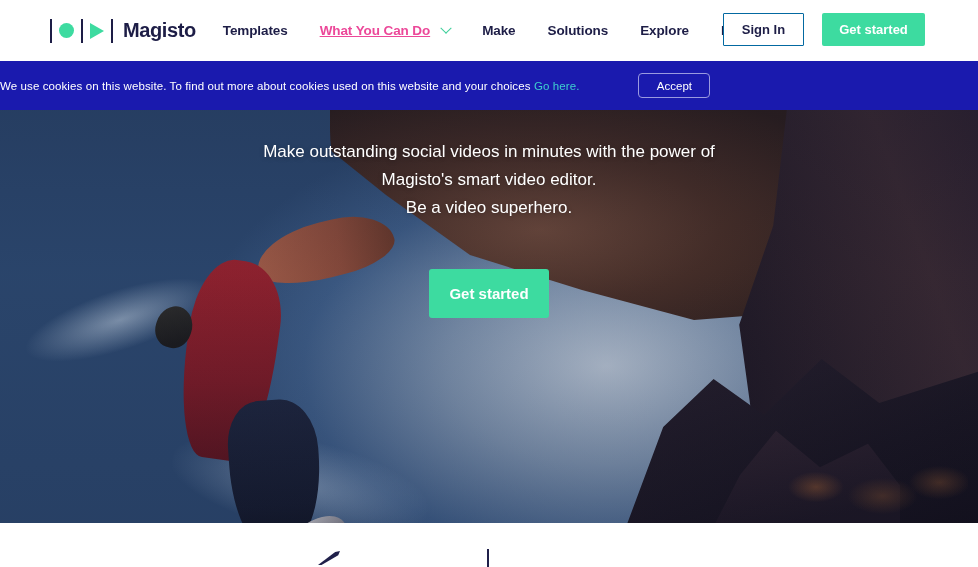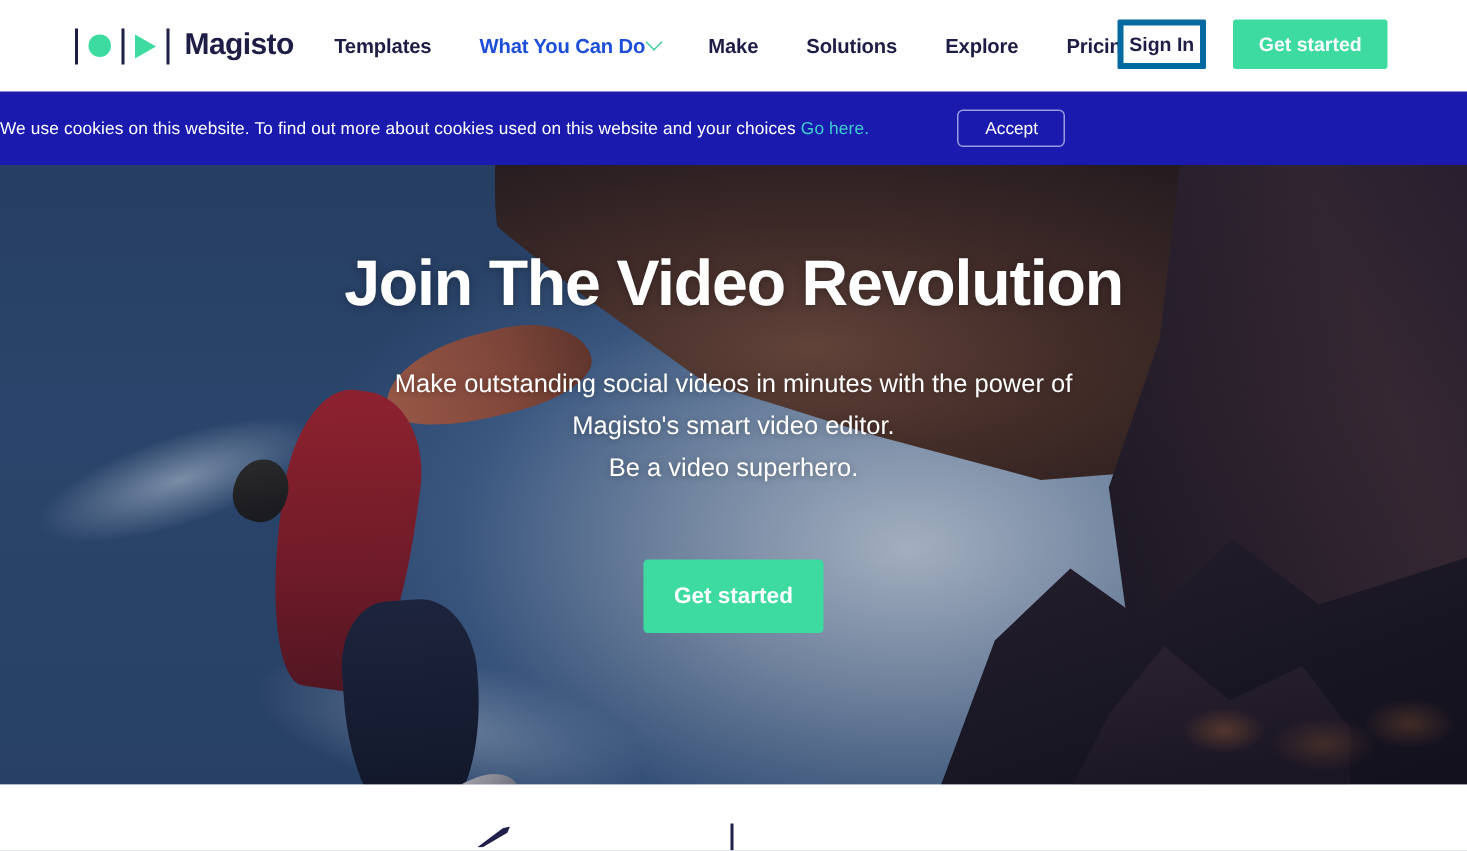--- a/index.html
+++ b/index.html
@@ -78,45 +78,46 @@
   }
   .nav-item {
     font-size: 13.5px;
     font-weight: bold;
     color: #1d1d46;
     white-space: nowrap;
     cursor: pointer;
     letter-spacing: -0.1px;
   }
   .nav-item.accent {
-    color: #1d4ed8;
-    display: flex;
-    align-items: center;
-    gap: 2px;
+    color: #ec4899;
+    display: flex;
+    align-items: center;
+    gap: 12px;
+    text-decoration: underline;
   }
   .chevron {
     display: inline-block;
     width: 8px; height: 8px;
     border-right: 1.8px solid #3ecf9a;
     border-bottom: 1.8px solid #3ecf9a;
     transform: rotate(45deg) translate(-2px,-2px);
   }
 
   .header-actions {
     position: absolute;
     right: 53px;
     top: 13px;
     display: flex;
     align-items: center;
     gap: 18px;
   }
   .btn-signin {
-    width: 59px;
+    width: 81px;
     height: 33px;
-    border: 4px solid #0369a1;
+    border: 1px solid #0369a1;
     background: #ffffff;
     color: #1d1d46;
     font-size: 13px;
     font-weight: bold;
     font-family: "Liberation Sans", sans-serif;
     cursor: pointer;
     border-radius: 1px;
   }
   .btn-getstarted-top {
     width: 103px;
@@ -399,21 +400,20 @@
     <div class="climber-head"></div>
     <div class="climber-legs"></div>
     <div class="climber-shoe"></div>
     <div class="rock-right"></div>
     <div class="rock-bottom"></div>
     <div class="rock-bottom2"></div>
     <div class="foliage"></div>
     <div class="hero-tint"></div>
 
     <div class="hero-content">
-      <h1 class="hero-title">Join The Video Revolution</h1>
       <p class="hero-sub">
         <span>Make outstanding social videos in minutes with the power of</span><br>
         <span>Magisto's smart video editor.</span><br>
         <span>Be a video superhero.</span>
       </p>
       <button class="btn-hero">Get started</button>
     </div>
   </section>
 
   <div class="below">

